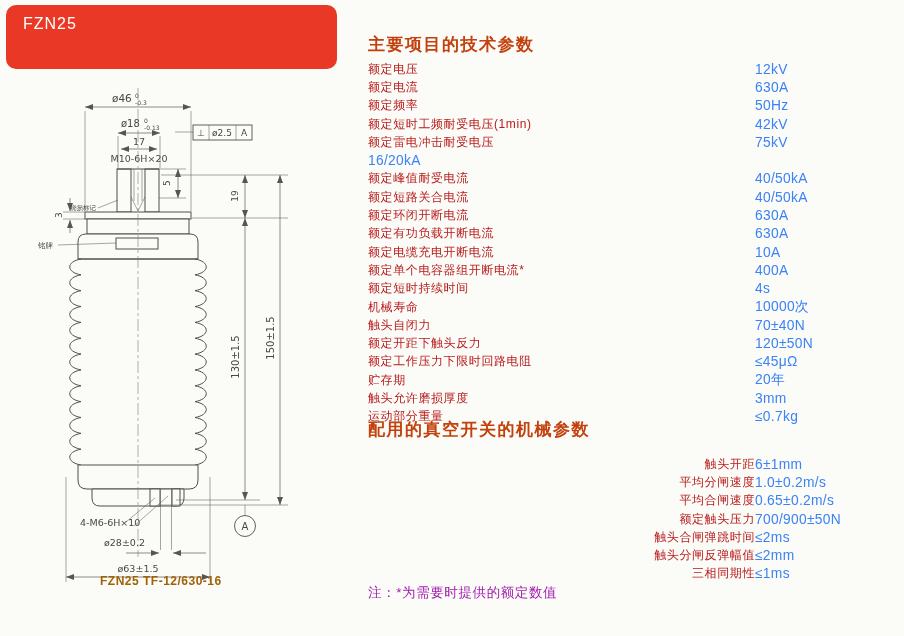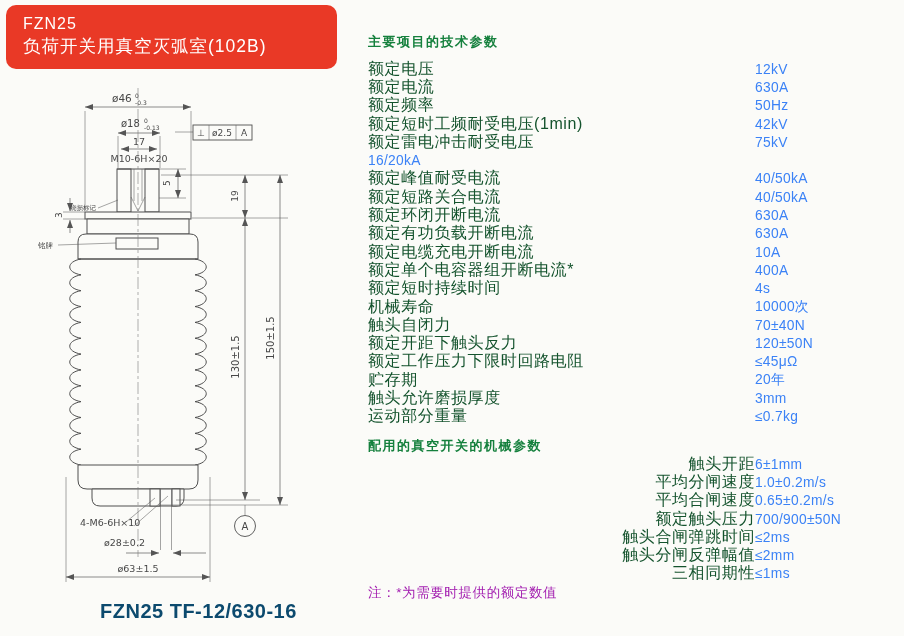--- a/index.html
+++ b/index.html
@@ -12,55 +12,54 @@
   .title-box{
     position:absolute; left:6px; top:5px; width:331px; height:64px;
     background:#e93926; border-radius:10px; color:#fff;
     padding:9px 0 0 17px; box-sizing:border-box;
   }
   .title-model{font-size:16px; letter-spacing:1px; line-height:20px; font-weight:500;}
   .title-name{font-size:17.5px; letter-spacing:1px; line-height:24px; font-weight:500;}
   
   .drawing{position:absolute; left:8px; top:85px; width:330px; height:502px;}
   .models{
-    position:absolute; left:100px; top:601px; color:#0c4a6e;
-    font-size:20px; font-weight:600; line-height:21.5px; letter-spacing:0.5px;
+    position:absolute; left:100px; top:571px; color:#a16207;
+    font-size:12px; font-weight:600; line-height:21.5px; letter-spacing:0.5px;
   }
   
   .bd{stroke:#4f4f4f; stroke-width:1; fill:#fbfbf8;}
   .bo{stroke:#4f4f4f; stroke-width:1; fill:none;}
   .dl{stroke:#5c5c5c; stroke-width:0.7; fill:none;}
   .tl{stroke:#5c5c5c; stroke-width:0.55; fill:none;}
   .cl{stroke:#7a7a7a; stroke-width:0.6; stroke-dasharray:12 3 3 3; fill:none;}
   .dt{fill:#474747; font-family:"DejaVu Sans", sans-serif;}
   
   .specs{position:absolute; left:368px; top:0; width:530px; height:636px;}
   .spec-head{
-    position:absolute; left:0; margin:0; color:#15803d;
-    font-size:13px; font-weight:bold; letter-spacing:1.5px;
+    position:absolute; left:0; margin:0; color:#c2410c;
+    font-size:17px; font-weight:bold; letter-spacing:1.5px;
   }
   .rows{position:absolute; left:0; width:530px;}
   .spec-row{display:flex; height:18.3px; align-items:center;}
   .spec-row .lbl{
-    width:387px; flex:0 0 387px; color:#14532d;
-    font-size:16px; letter-spacing:0.6px; white-space:nowrap;
+    width:387px; flex:0 0 387px; color:#b91c1c;
+    font-size:12px; letter-spacing:0.6px; white-space:nowrap;
   }
   .spec-row .val{color:#3b82f6; font-size:13.8px; letter-spacing:0.3px; white-space:nowrap;}
   .spec-note{
     position:absolute; left:0; color:#a21caf; font-size:13.5px; letter-spacing:0.6px;
   }
 </style>
 </head>
 <body>
 
 <div class="page">
 
   <div class="title-box">
     <div class="title-model">FZN25</div>
-    <div class="title-name">负荷开关用真空灭弧室(102B)</div>
   </div>
 
   <div class="drawing">
     <svg width="330" height="502" viewBox="0 0 330 502">
       <defs>
         <pattern id="hatch" patternUnits="userSpaceOnUse" width="5" height="5" patternTransform="rotate(45)">
           <line x1="0" y1="0" x2="0" y2="5" stroke="#5a5a5a" stroke-width="0.7"></line>
         </pattern>
         <marker id="arr" markerWidth="9" markerHeight="8" refX="8" refY="3" orient="auto-start-reverse" markerUnits="userSpaceOnUse">
           <path d="M0,0 L8,3 L0,6 Z" fill="#555"></path>
@@ -258,21 +257,21 @@
       <div class="spec-row">
           <span class="lbl">触头允许磨损厚度</span>
           <span class="val">3mm</span>
         </div>
       <div class="spec-row">
           <span class="lbl">运动部分重量</span>
           <span class="val">≤0.7kg</span>
         </div>
     </div>
 
-    <h2 class="spec-head" style="top:437px;">配用的真空开关的机械参数</h2>
+    <h2 class="spec-head" style="top:418px;">配用的真空开关的机械参数</h2>
 
     <div class="rows" style="top:455px;text-align:right;">
       <div class="spec-row">
           <span class="lbl">触头开距</span>
           <span class="val">6±1mm</span>
         </div>
       <div class="spec-row">
           <span class="lbl">平均分闸速度</span>
           <span class="val">1.0±0.2m/s</span>
         </div>

